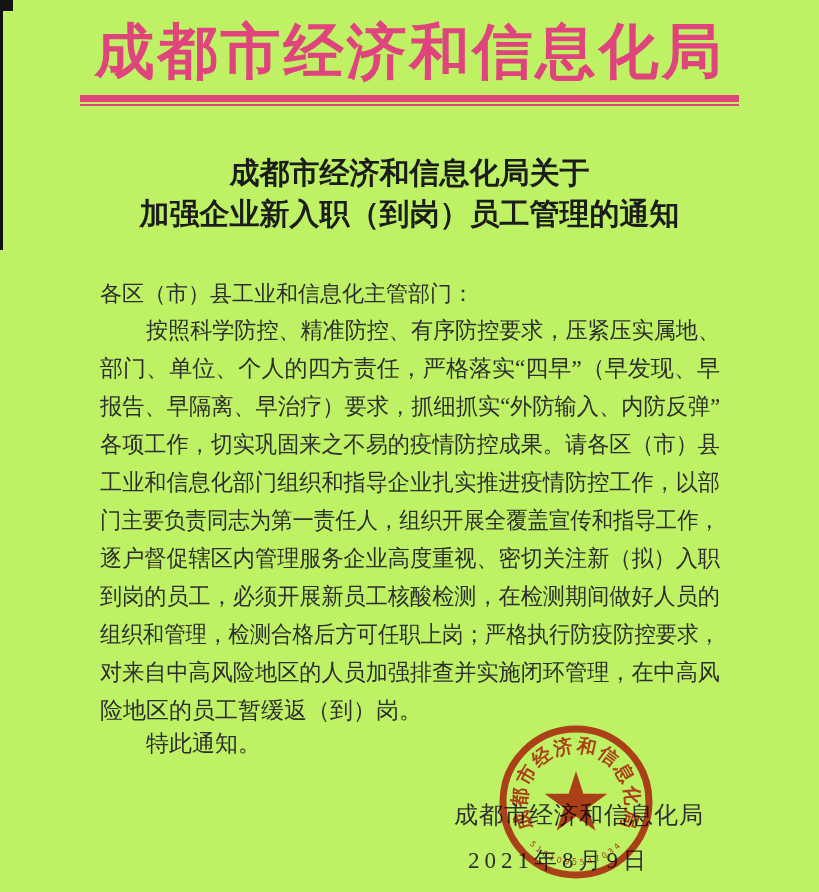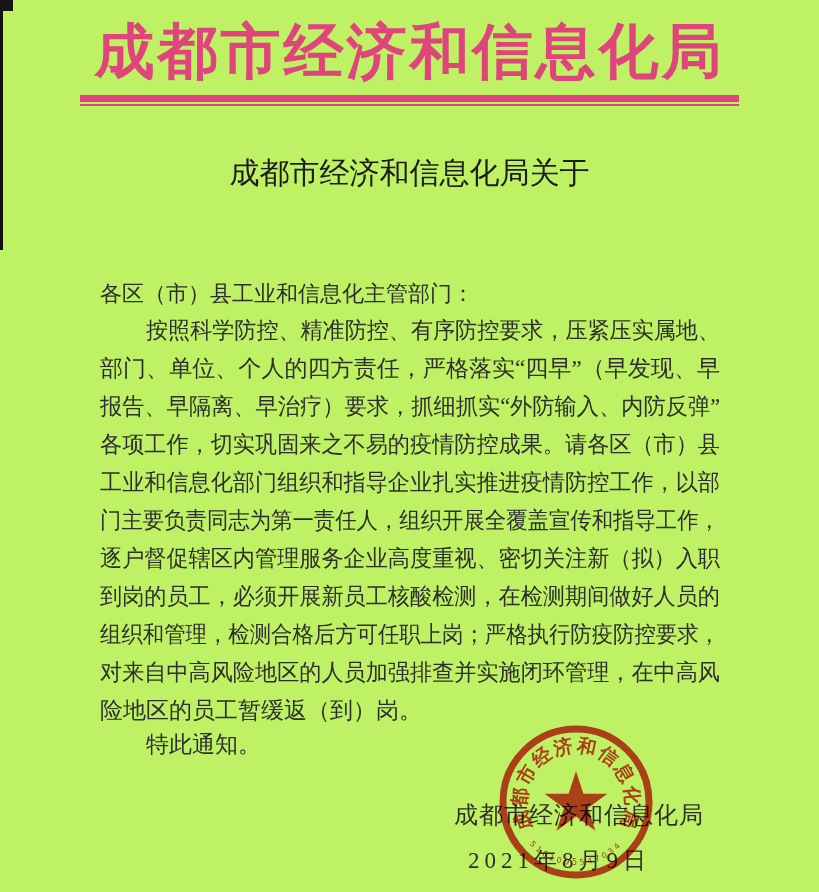--- a/index.html
+++ b/index.html
@@ -29,36 +29,36 @@
     color:var(--letterhead-pink);
   }
   .rule{position:absolute;left:80px;top:95px;width:659px;}
   .rule .thick{height:7px;background:var(--letterhead-pink);}
   .rule .thin{height:2px;margin-top:2px;background:var(--letterhead-pink);}
 
   
   .doc-title{
     position:absolute;left:0;top:152px;width:100%;
     text-align:center;color:var(--title-ink);
-    font-size:30px;font-weight:400;line-height:41px;
+    font-size:30px;font-weight:700;line-height:41px;
   }
 
   
   .salutation{
     position:absolute;left:100px;top:275px;width:620px;
     font-size:22px;line-height:38px;color:var(--ink);
   }
   .doc-paragraph{position:absolute;left:100px;top:314px;}
   .doc-paragraph text{
     font-family:"Liberation Serif","DejaVu Serif",serif;
     font-size:23px;fill:var(--ink);
   }
   .closing{
     position:absolute;left:146px;top:726px;
-    font-size:23px;line-height:38px;color:var(--ink);
+    font-size:23px;line-height:38px;color:var(--ink);font-family:Liberation Mono, monospace;
   }
 
   
   .sign-org{
     position:absolute;right:115px;top:799px;
     font-size:24px;letter-spacing:1px;color:var(--ink);
   }
   .sign-date{
     position:absolute;right:168px;top:845px;
     font-size:23px;letter-spacing:5px;color:var(--ink);
@@ -89,20 +89,21 @@
   <div class="artifact-corner"></div>
 
   <div class="letterhead">成都市经济和信息化局</div>
   <div class="rule">
     <div class="thick"></div>
     <div class="thin"></div>
   </div>
 
   <div class="doc-title">
     <div>成都市经济和信息化局关于</div>
+    <div>加强企业新入职（到岗）员工管理的通知</div>
   </div>
 
   <div class="salutation">各区（市）县工业和信息化主管部门：</div>
 
   <svg class="doc-paragraph" width="620" height="420" viewBox="0 0 620 420">
     <text x="46" y="24" textLength="574" lengthAdjust="spacingAndGlyphs">按照科学防控、精准防控、有序防控要求，压紧压实属地、</text>
     <text x="0" y="62" textLength="620" lengthAdjust="spacingAndGlyphs">部门、单位、个人的四方责任，严格落实“四早”（早发现、早</text>
     <text x="0" y="100" textLength="620" lengthAdjust="spacingAndGlyphs">报告、早隔离、早治疗）要求，抓细抓实“外防输入、内防反弹”</text>
     <text x="0" y="138" textLength="620" lengthAdjust="spacingAndGlyphs">各项工作，切实巩固来之不易的疫情防控成果。请各区（市）县</text>
     <text x="0" y="176" textLength="620" lengthAdjust="spacingAndGlyphs">工业和信息化部门组织和指导企业扎实推进疫情防控工作，以部</text>

